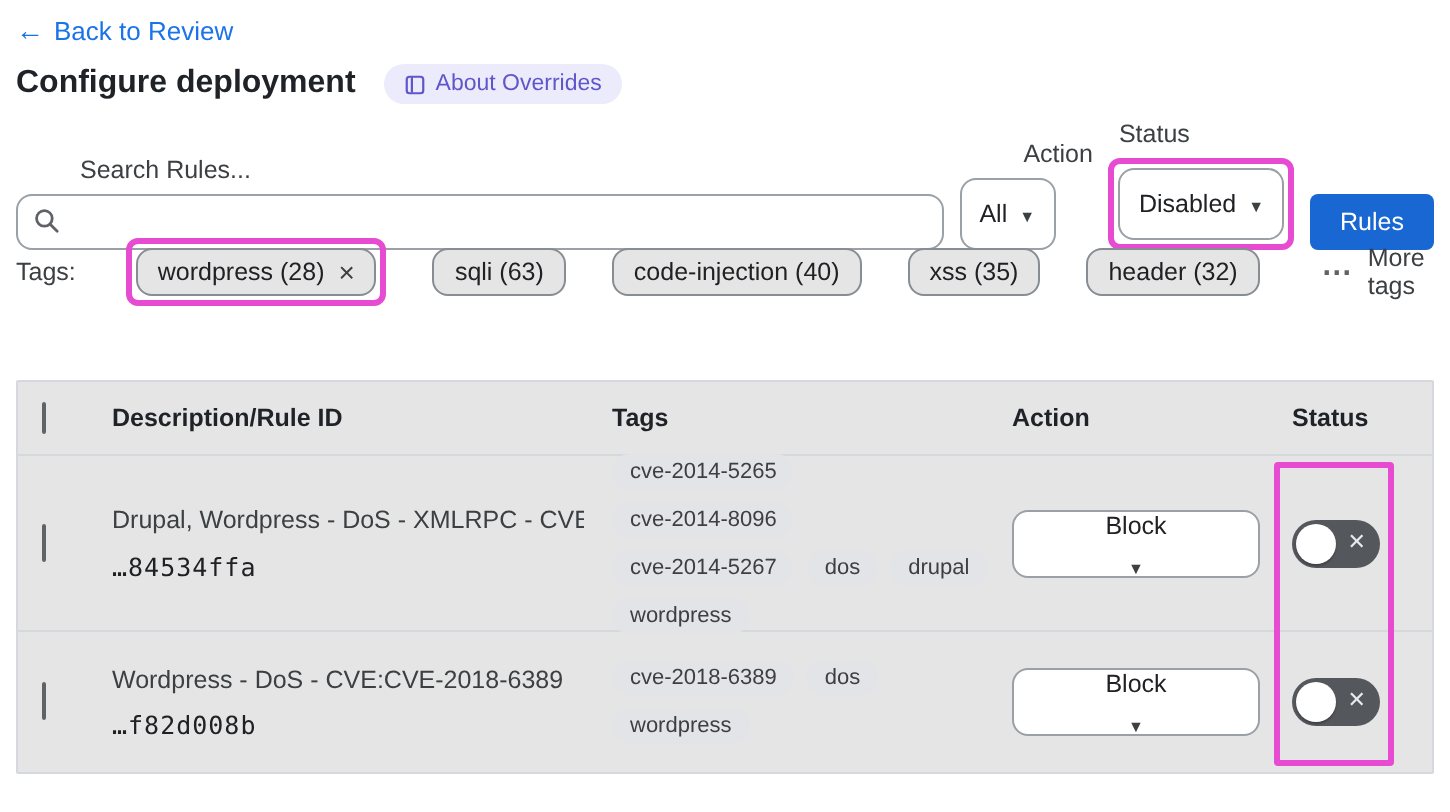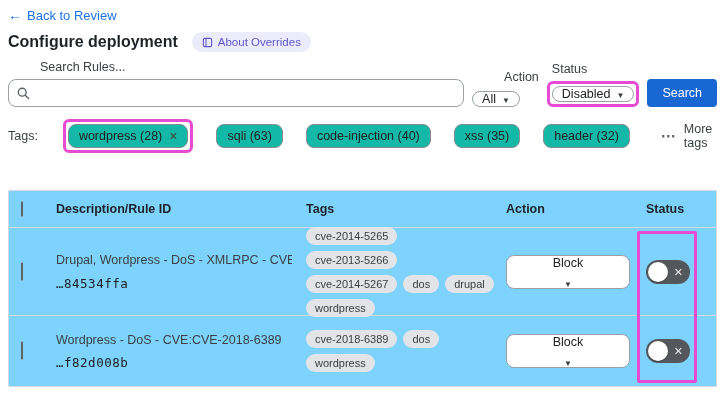--- a/index.html
+++ b/index.html
@@ -48,21 +48,21 @@
   .search-box input {
     width: 100%; height: 28px;
     border: 1px solid #9aa0a6; border-radius: 8px;
     padding: 0 10px 0 30px; font-size: 12.5px;
     font-family: "Liberation Sans", sans-serif;
     outline: none; color: #202124;
   }
   .search-box .mag { position: absolute; left: 9px; top: 7px; }
 
   .dropdown {
-    height: 16px; background: #fff;
+    height: 36px; background: #fff;
     border: 1px solid #9aa0a6; border-radius: 8px;
     display: inline-flex; align-items: center; gap: 6px;
     padding: 0 9px; font-size: 12.5px; color: #202124;
     cursor: pointer; white-space: nowrap;
   }
   .caret { font-size: 8px; color: #3c4043; transform: translateY(1px); }
 
   .hl-wrap {
     border: 3px solid #e64bd2; border-radius: 6px; padding: 2px;
     display: inline-flex;
@@ -76,21 +76,21 @@
   }
 
   
   .tags-row {
     left: 8px; top: 118px; width: 709px; height: 35px;
     display: flex; align-items: center; gap: 23px;
   }
   .tags-label { font-size: 12.5px; color: #3c4043; margin-right: 2px; }
   .chip {
     border: 1px solid #878d93; border-radius: 8px;
-    background: #14b8a6; padding: 4px 10px;
+    background: #e5e5e5; padding: 4px 10px;
     font-size: 12.5px; color: #202124;
     display: inline-flex; align-items: center; gap: 7px;
     cursor: pointer; white-space: nowrap;
   }
   .chip .x { font-size: 14px; color: #3c4043; line-height: 1; }
   .more-tags {
     display: inline-flex; align-items: center; gap: 7px;
     font-size: 12.5px; color: #3c4043; margin-left: 8px; cursor: pointer;
   }
   .more-tags .dots { font-size: 15px; font-weight: 700; color: #5f6368; letter-spacing: 1px; }
@@ -98,21 +98,21 @@
     display: inline-flex; align-items: center; gap: 5px;
     color: #1a73e8; font-size: 12.5px; margin-left: 16px; cursor: pointer;
   }
   .clear-tags .x { font-size: 15px; line-height: 1; }
   .clear-tags .txt { text-decoration: underline; }
 
   
   .rules-table {
     left: 8px; top: 190px; width: 709px;
     border: 1px solid #d5d9dd; border-radius: 1px;
-    background: #7dd3fc;
+    background: #e5e5e5;
   }
   .t-row { display: flex; align-items: center; }
   .t-head { height: 37px; border-bottom: 1px solid #d5d9dd; font-weight: 700; font-size: 12.5px; color: #1f2328; }
   .t-body-row1 { height: 88px; border-bottom: 1px solid #d5d9dd; }
   .t-body-row2 { height: 70px; }
   .c1 { width: 47px; padding-left: 12px; }
   .c2 { width: 250px; padding-right: 14px; }
   .c3 { width: 200px; padding-right: 12px; }
   .c4 { width: 132px; }
   .c5 { flex: 1; padding-left: 8px; }
@@ -204,21 +204,21 @@
   <div>
     <span class="field-label" style="margin-left:5px;">Status</span>
     <div class="hl-wrap">
       <div class="dropdown">
         <span>Disabled</span>
         <span class="caret">▼</span>
       </div>
     </div>
   </div>
 
-  <button class="btn-primary">Search</button>
+  <button class="btn-primary">Rules</button>
 </div>
 
 <div class="abs tags-row">
   <span class="tags-label">Tags:</span>
 
   <span class="hl-wrap">
     <span class="chip">
       <span>wordpress (28)</span>
       <span class="x">×</span>
     </span>
@@ -259,21 +259,21 @@
 
   <div class="t-row t-body-row1">
     <div class="c1"><span class="checkbox"></span></div>
     <div class="c2">
       <div class="desc-line">Drupal, Wordpress - DoS - XMLRPC - CVE:CVE-2...</div>
       <div class="rule-id">…84534ffa</div>
     </div>
     <div class="c3">
       <div class="pill-wrap">
         <span class="pill">cve-2014-5265</span>
-        <span class="pill">cve-2013-5266</span>
+        <span class="pill">cve-2014-8096</span>
         <span class="pill">cve-2014-5267</span>
         <span class="pill">dos</span>
         <span class="pill">drupal</span>
         <span class="pill">wordpress</span>
       </div>
     </div>
     <div class="c4">
       <div class="action-select">
         <span>Block</span>
         <span class="caret">▼</span>

